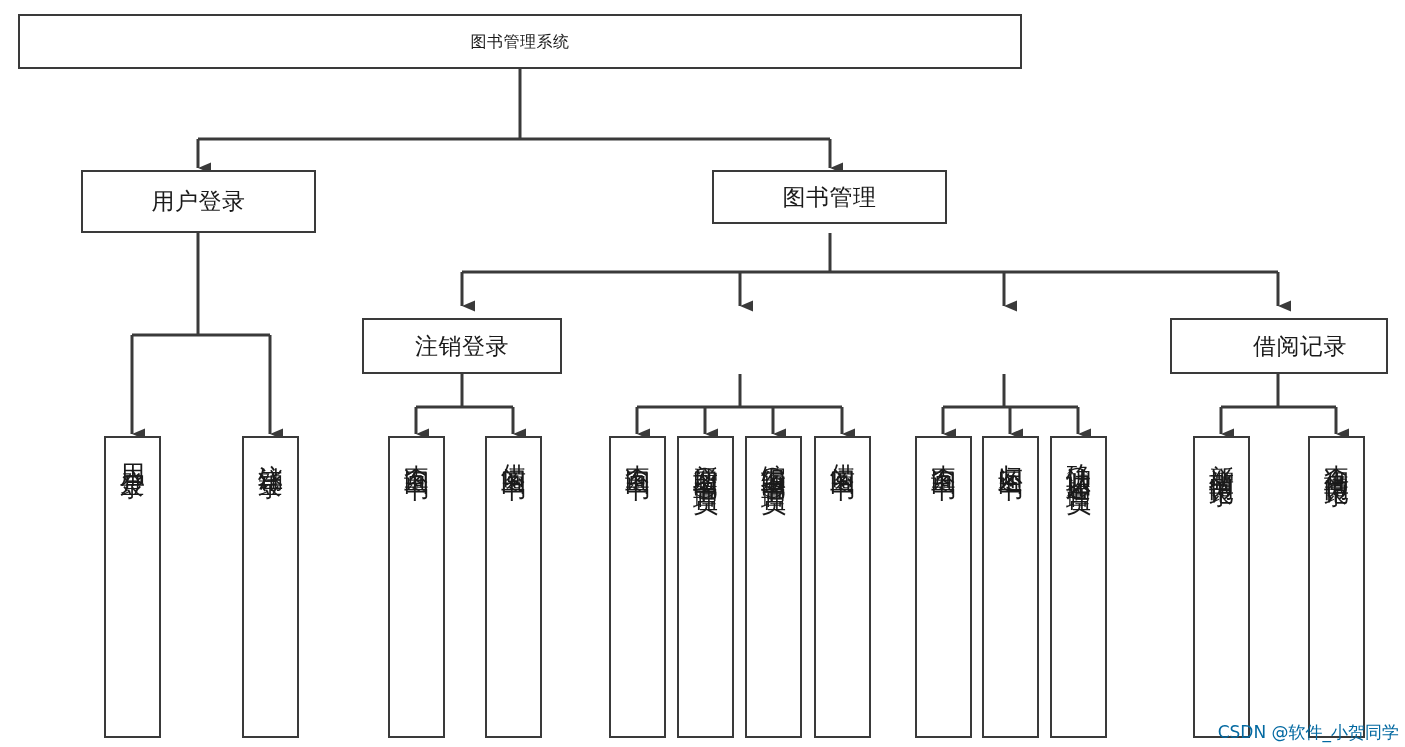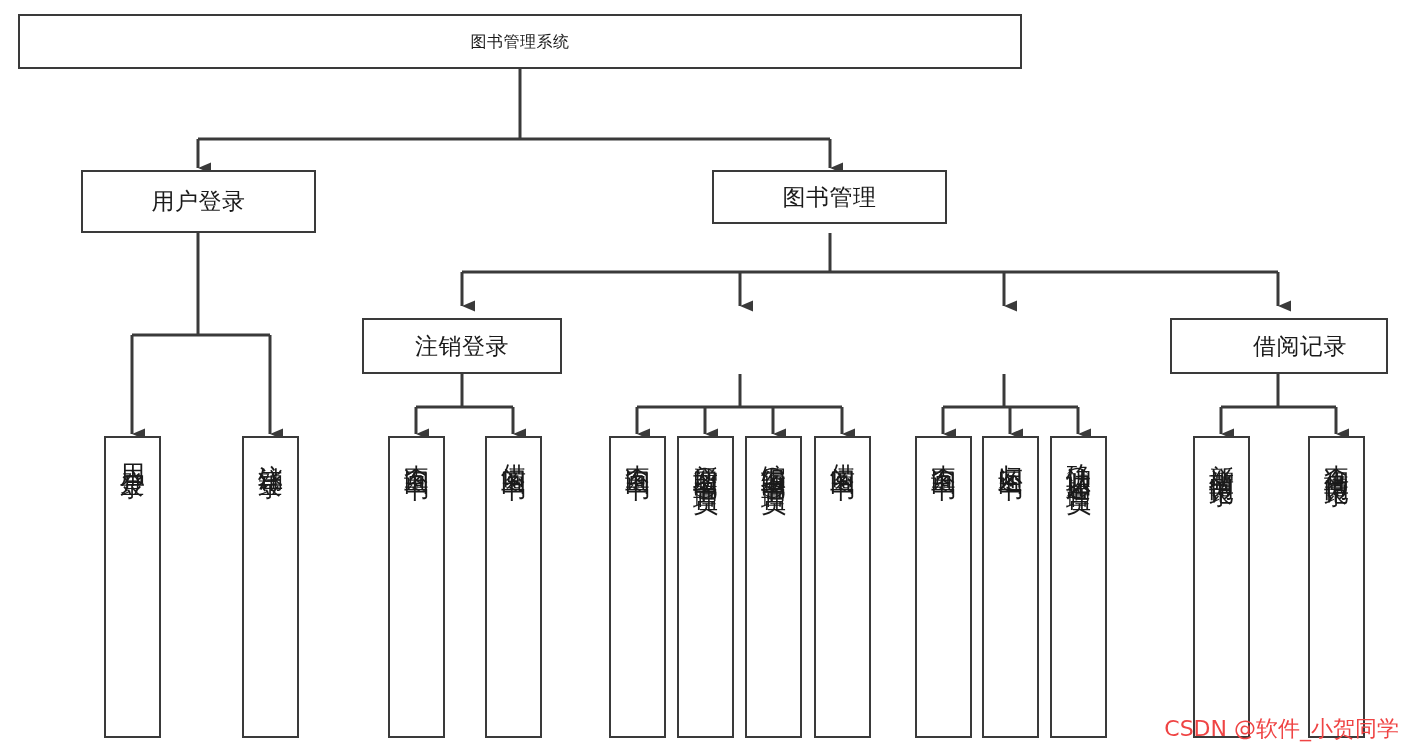--- a/index.html
+++ b/index.html
@@ -62,22 +62,22 @@
     text-orientation: upright;
     font-size: 25px;
     line-height: 1.0;
     letter-spacing: 4px;
     white-space: nowrap;
   }
   #watermark {
     position: absolute;
     right: 6px;
     bottom: 3px;
-    font-size: 22px;
-    color: #ef4444;
+    font-size: 17px;
+    color: #0369a1;
     white-space: nowrap;
     font-family: "DejaVu Sans", "Liberation Sans", sans-serif;
   }
 </style>
 </head>
 <body>
 
 <div id="diagram-root">
 
   <svg id="edges-layer" viewBox="0 0 1405 747" width="1405" height="747" xmlns="http://www.w3.org/2000/svg">

